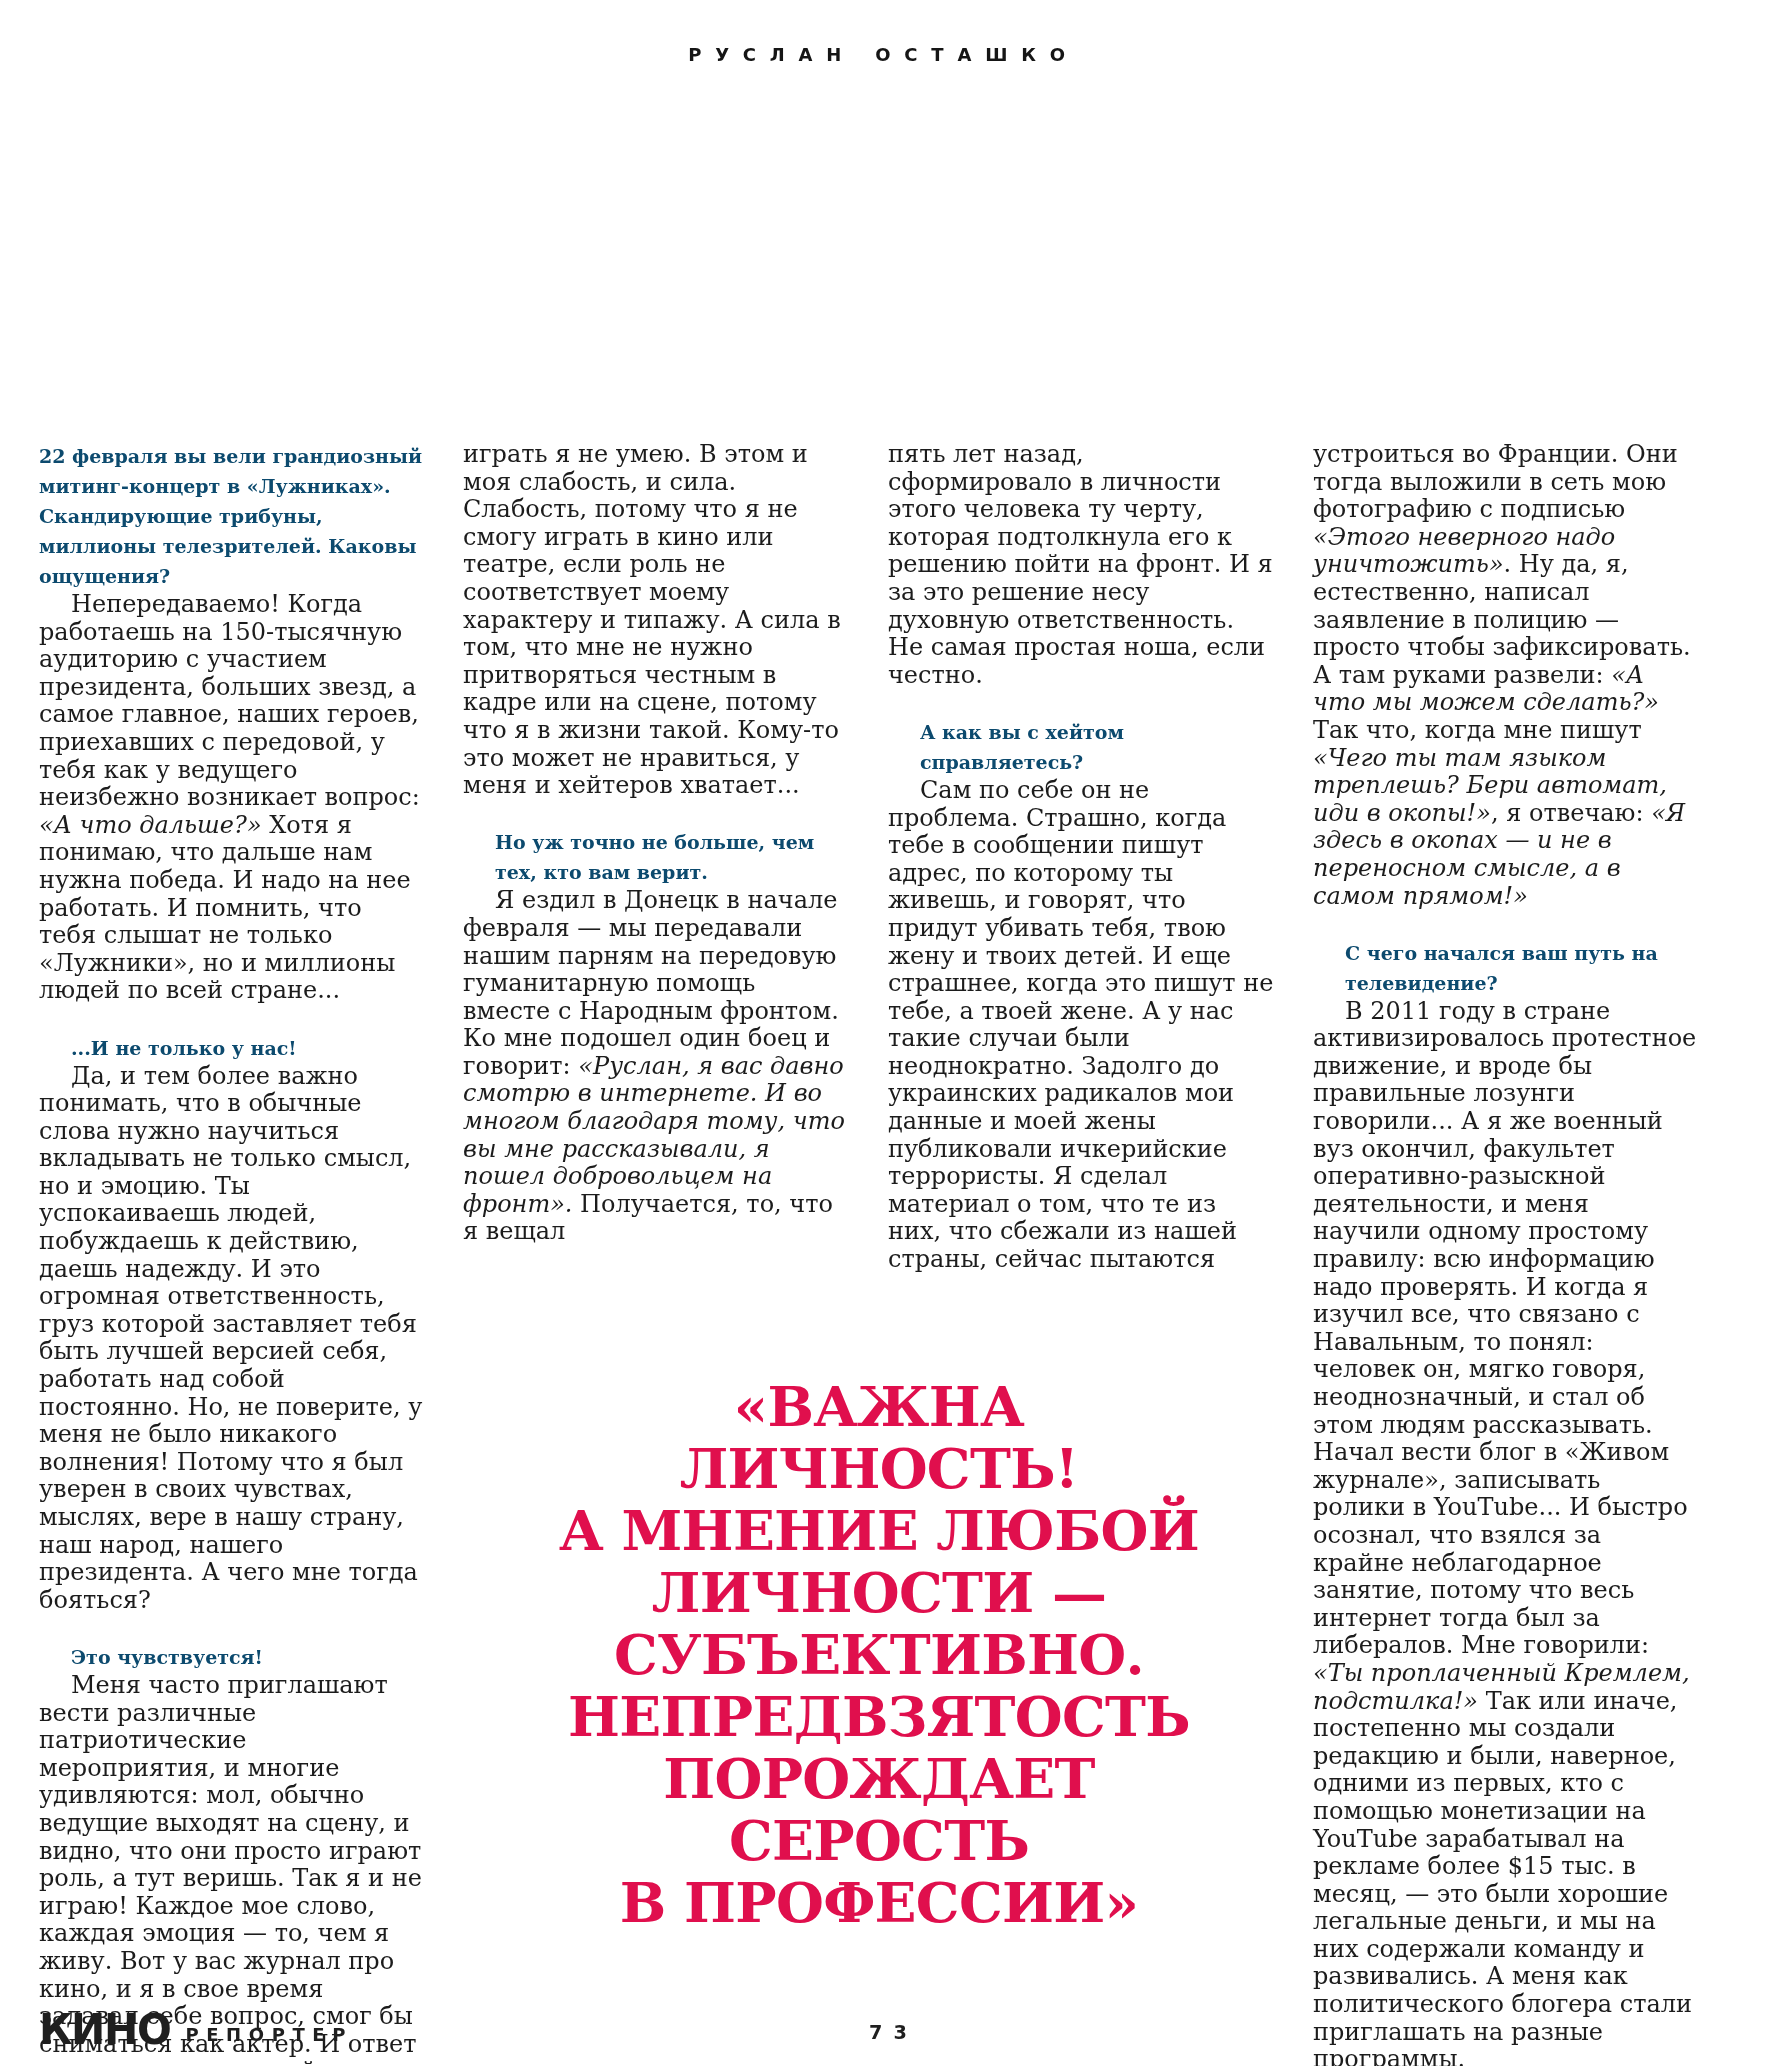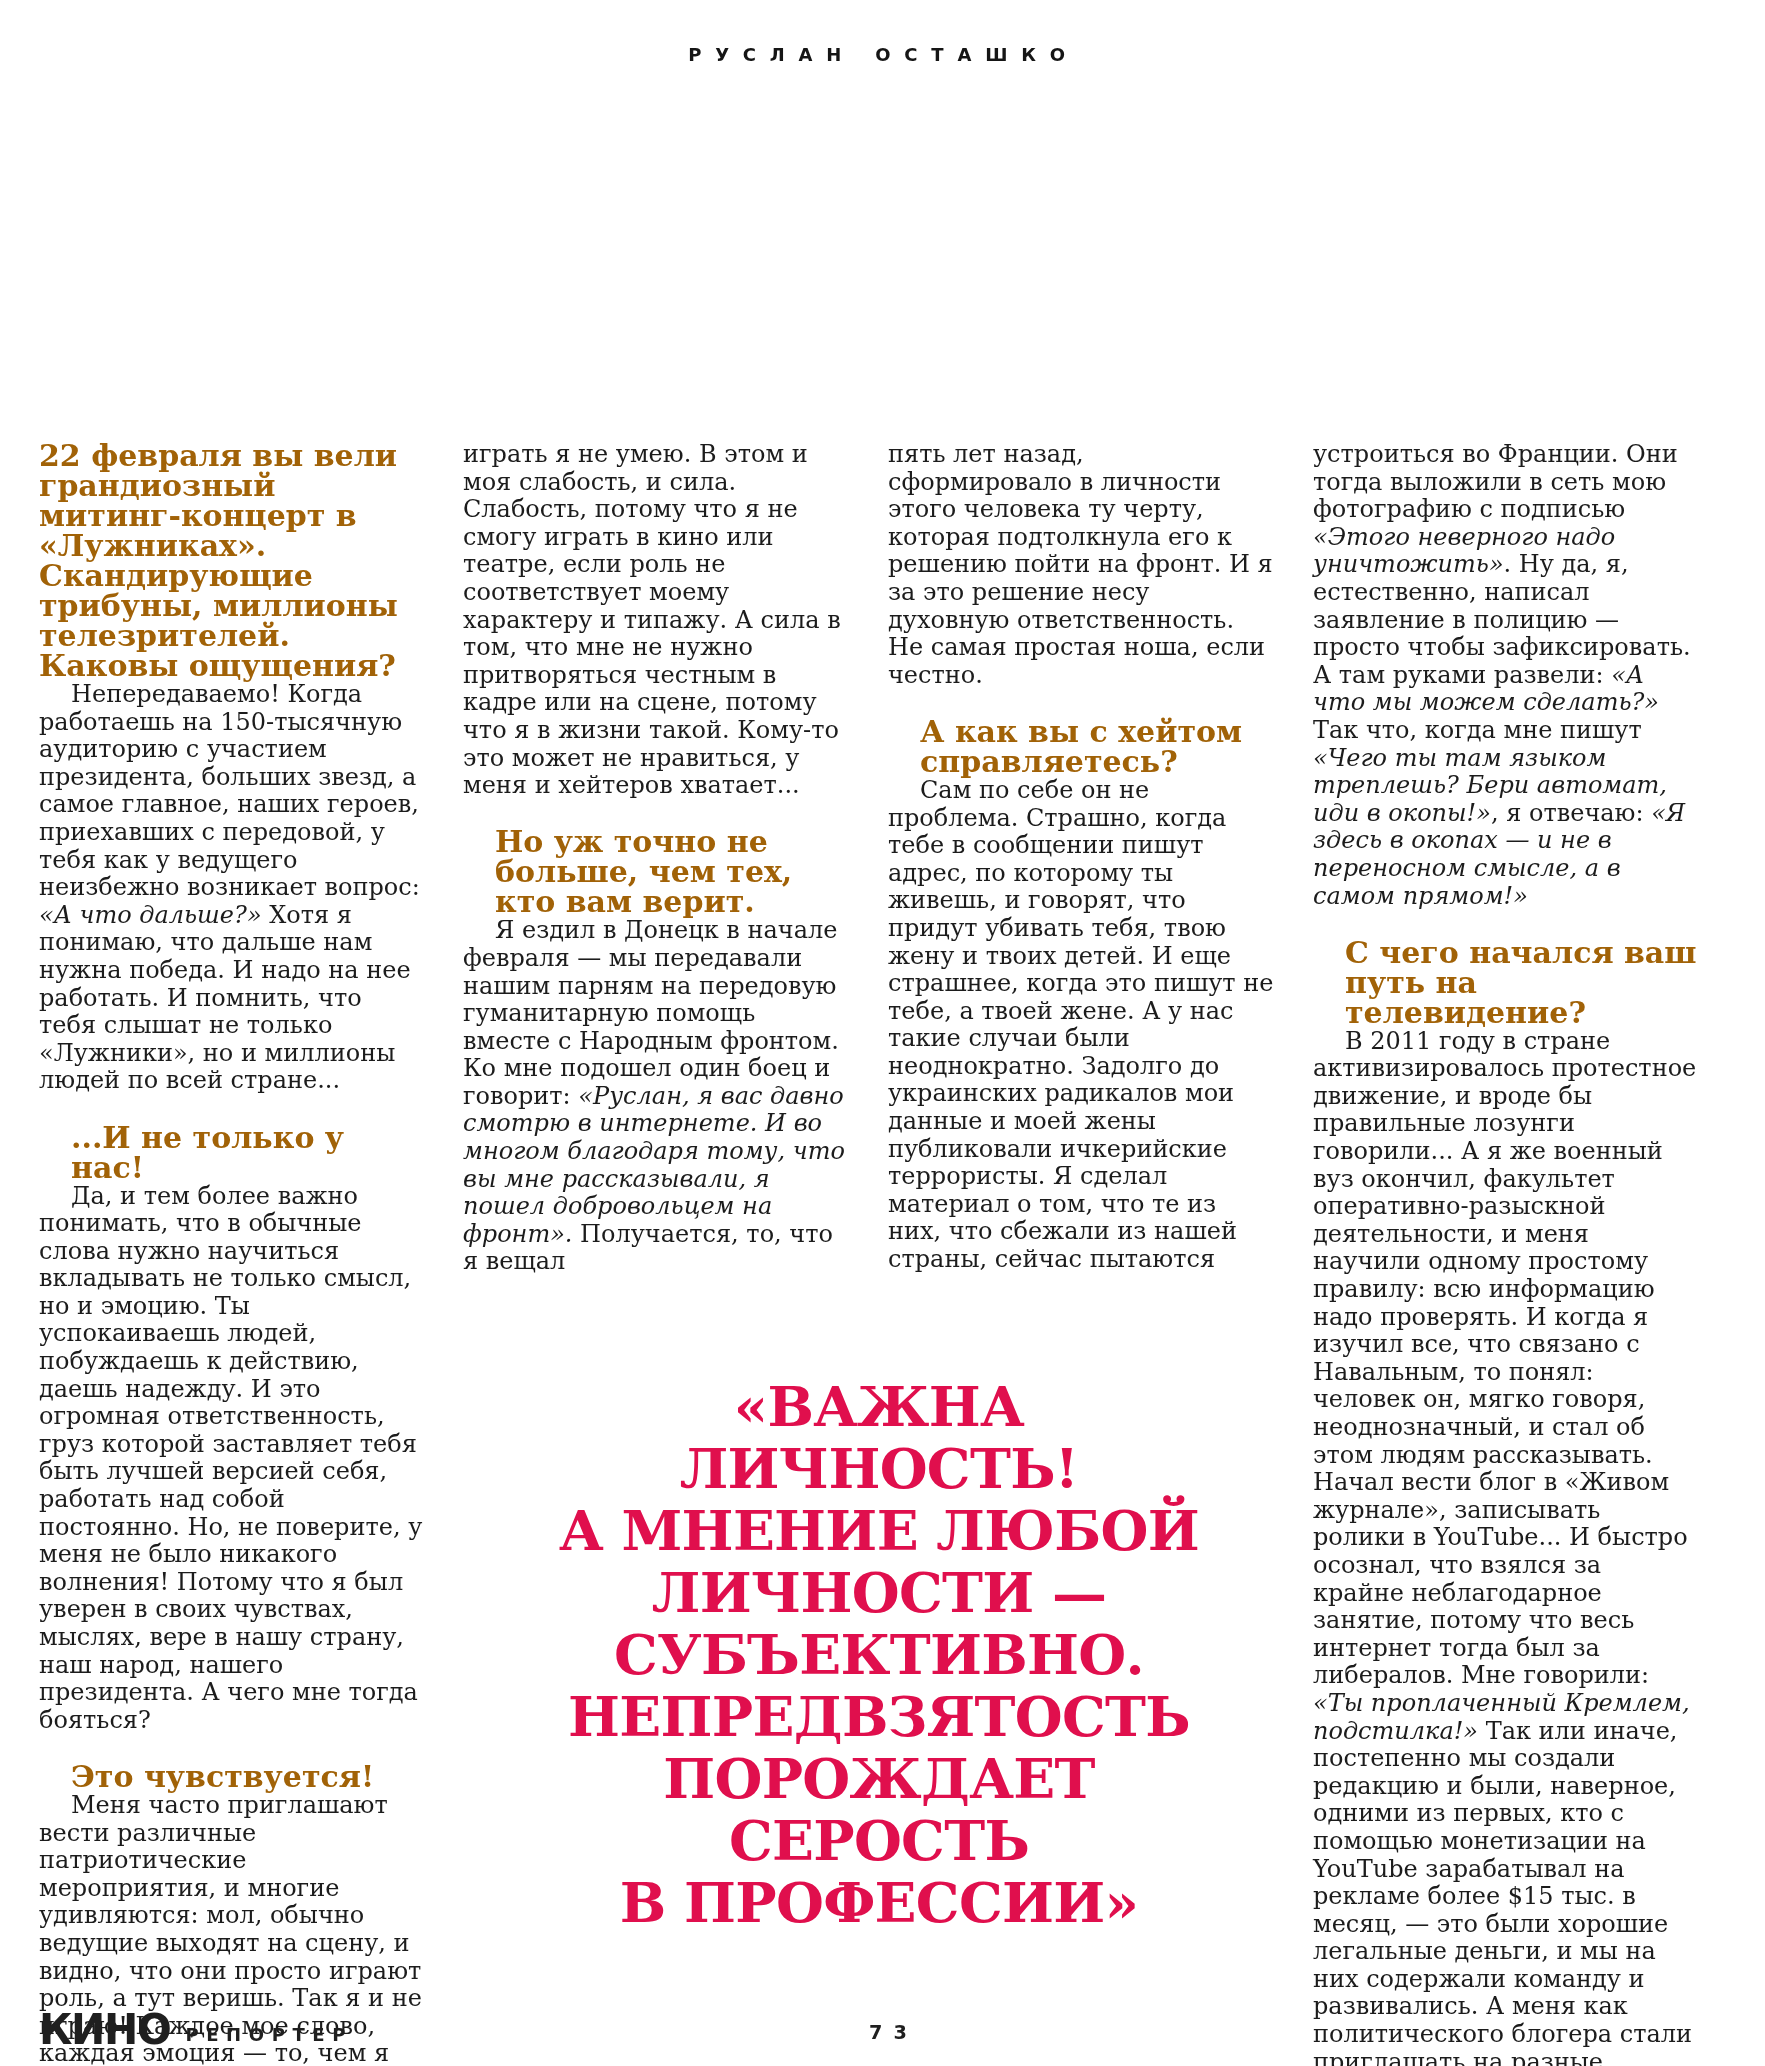--- a/index.html
+++ b/index.html
@@ -42,25 +42,25 @@
   }
   .col-1 { left:39px; }
   .col-2 { left:463px; }
   .col-3 { left:888px; }
   .col-4 { left:1313px; }
   .col p { margin:0; padding:0; }
   .col p.answer { text-indent:32px; }
   .col p.answer-continued { text-indent:0; }
   .col p.question {
     font-weight:bold;
-    font-size:30px;
+    font-size:19px;
     line-height:30px;
     padding-left:32px;
     margin-top:27.6px;
-    color:#a16207;
+    color:#0c4a6e;
   }
   .col p.question:first-child { margin-top:0; padding-left:0; }
   .it { font-style:italic; }
   
   .pull-quote {
     position:absolute;
     left:474px;
     top:1376px;
     width:810px;
     text-align:center;

